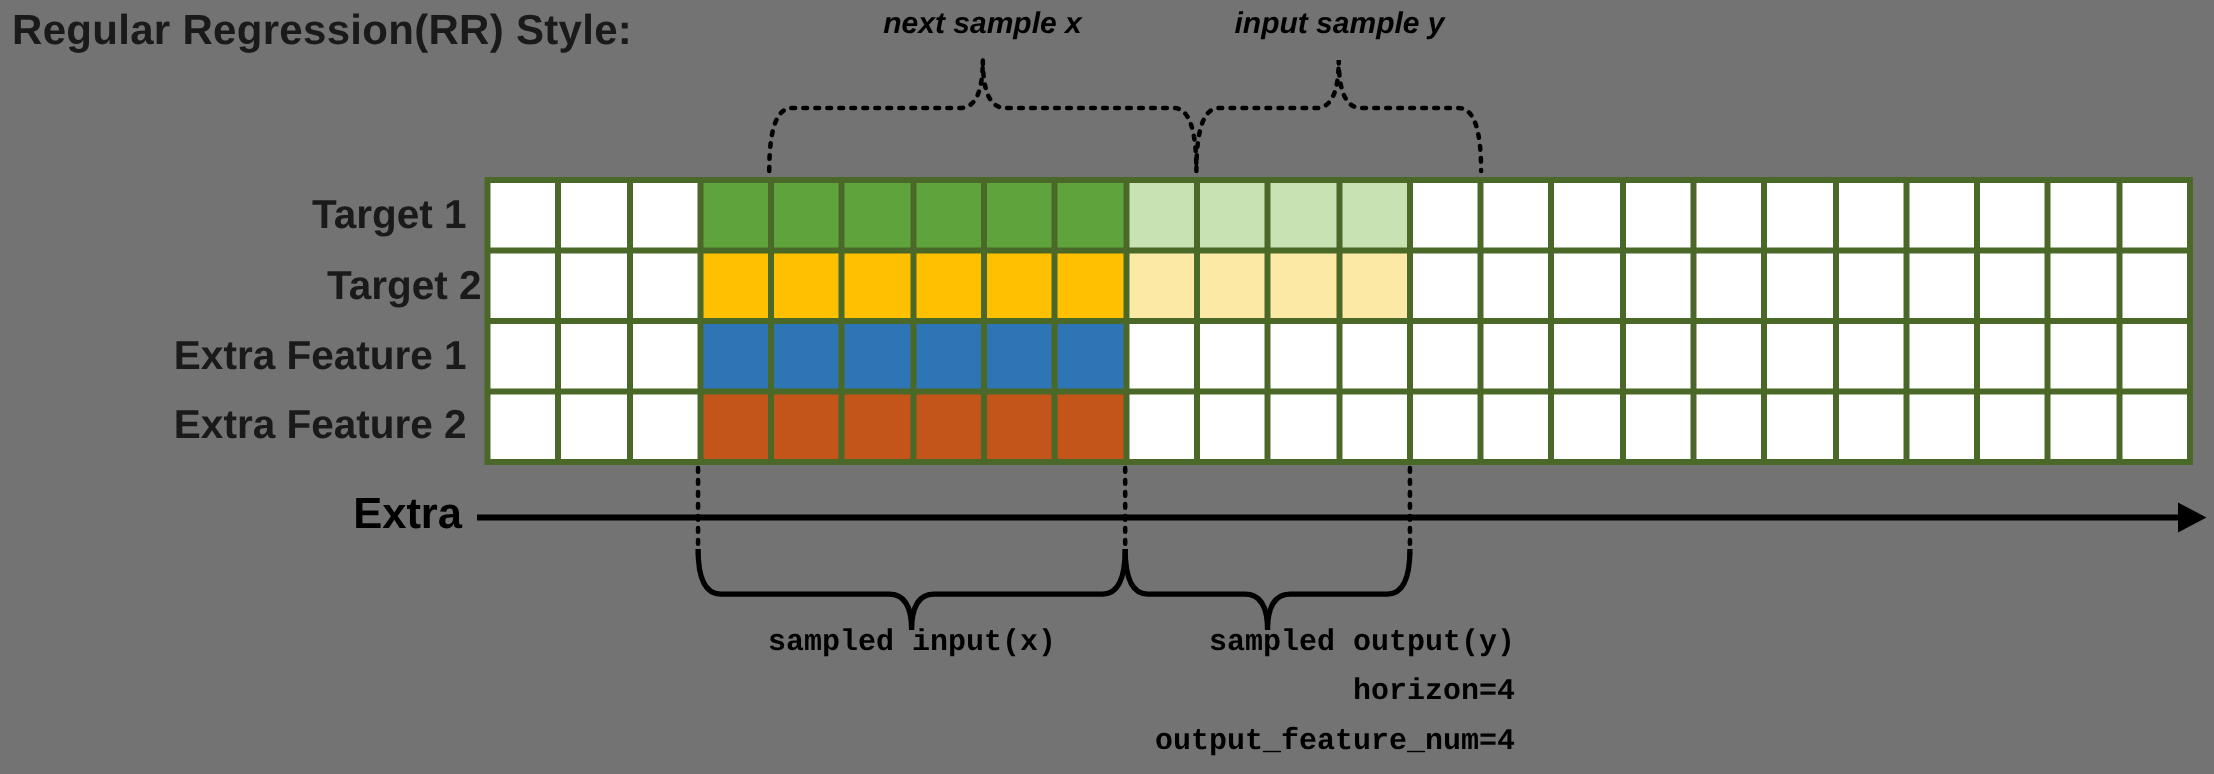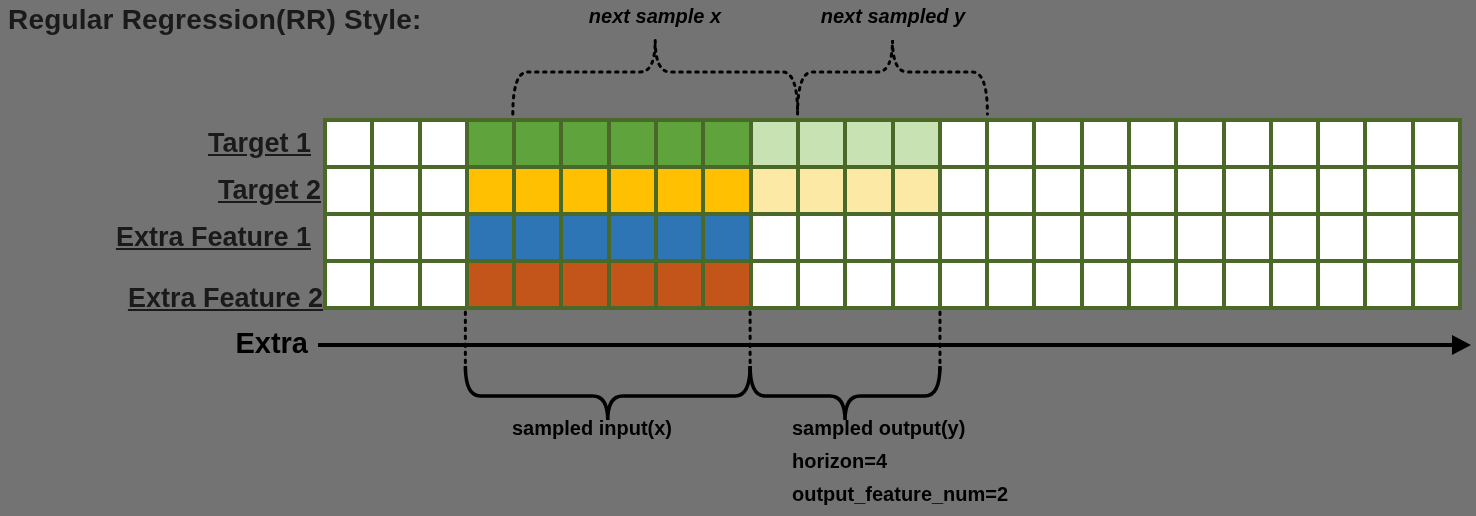--- a/index.html
+++ b/index.html
@@ -24,58 +24,57 @@
     grid-template-columns:repeat(24,1fr);
     grid-template-rows:repeat(4,1fr);
     gap:4px;padding:4px;
   }
   .cell{background:#ffffff;}
   .row-label{
     position:absolute;left:0;width:311px;
     display:flex;align-items:center;justify-content:flex-end;
     font-size:27px;font-weight:bold;color:#1a1a1a;
     padding-right:0;
-    text-decoration:underline;
   }
   .time-label{
     position:absolute;left:150px;top:327px;width:158px;
     text-align:right;
     font-size:29px;font-weight:bold;color:#000;
   }
   .top-label{
     position:absolute;top:5px;transform:translateX(-50%);
     font-size:20px;font-weight:bold;font-style:italic;color:#000;
     white-space:nowrap;
   }
   .note-block{
     position:absolute;top:412px;
     font-size:20px;font-weight:bold;color:#000;
     line-height:33px;white-space:nowrap;
   }
-  .note-line{display:block;}
+  .note-line{display:block;font-family:Liberation Mono, monospace;}
   svg.overlay{
     position:absolute;left:0;top:0;width:1476px;height:516px;
     pointer-events:none;
   }
 </style>
 </head>
 <body>
 
 <div class="canvas">
 
   <div class="title">Regular Regression(RR) Style:</div>
 
   <div class="top-label" style="left:655px;text-align:right;">next sample x</div>
-  <div class="top-label" style="left:893px;">next sampled y</div>
+  <div class="top-label" style="left:893px;">input sample y</div>
 
   <div id="row-labels">
       <div class="row-label" style="top: 122px; height: 43px;">Target 1</div>
       <div class="row-label" style="top: 169px; height: 43px; margin-left: 10px;">Target 2</div>
       <div class="row-label" style="top: 216px; height: 43px;">Extra Feature 1</div>
-      <div class="row-label" style="top: 277px; height: 43px; margin-left: 12px;">Extra Feature 2</div>
+      <div class="row-label" style="top: 262px; height: 43px;">Extra Feature 2</div>
     </div>
 
   <div class="grid" id="grid" style="background: rgb(74, 104, 39);">
       <div class="cell" style="background: rgb(255, 255, 255);"></div>
       <div class="cell" style="background: rgb(255, 255, 255);"></div>
       <div class="cell" style="background: rgb(255, 255, 255);"></div>
       <div class="cell" style="background: rgb(95, 163, 60);"></div>
       <div class="cell" style="background: rgb(95, 163, 60);"></div>
       <div class="cell" style="background: rgb(95, 163, 60);"></div>
       <div class="cell" style="background: rgb(95, 163, 60);"></div>
@@ -181,19 +180,19 @@
       <path d="M 318,345 L 1454,345" fill="none" stroke="#000000" stroke-width="4"></path>
       <polygon points="1452,335 1471,345 1452,355" fill="#000000"></polygon>
     </svg>
 
   <div class="time-label">Extra</div>
 
   <div class="note-block" style="left:512px;">
     <span class="note-line">sampled input(x)</span>
   </div>
 
-  <div class="note-block" style="left:792px;">
+  <div class="note-block" style="left:770px;text-align:right;">
     <span class="note-line">sampled output(y)</span>
     <span class="note-line">horizon=4</span>
-    <span class="note-line">output_feature_num=2</span>
+    <span class="note-line">output_feature_num=4</span>
   </div>
 
 </div>
 
 </body></html>

